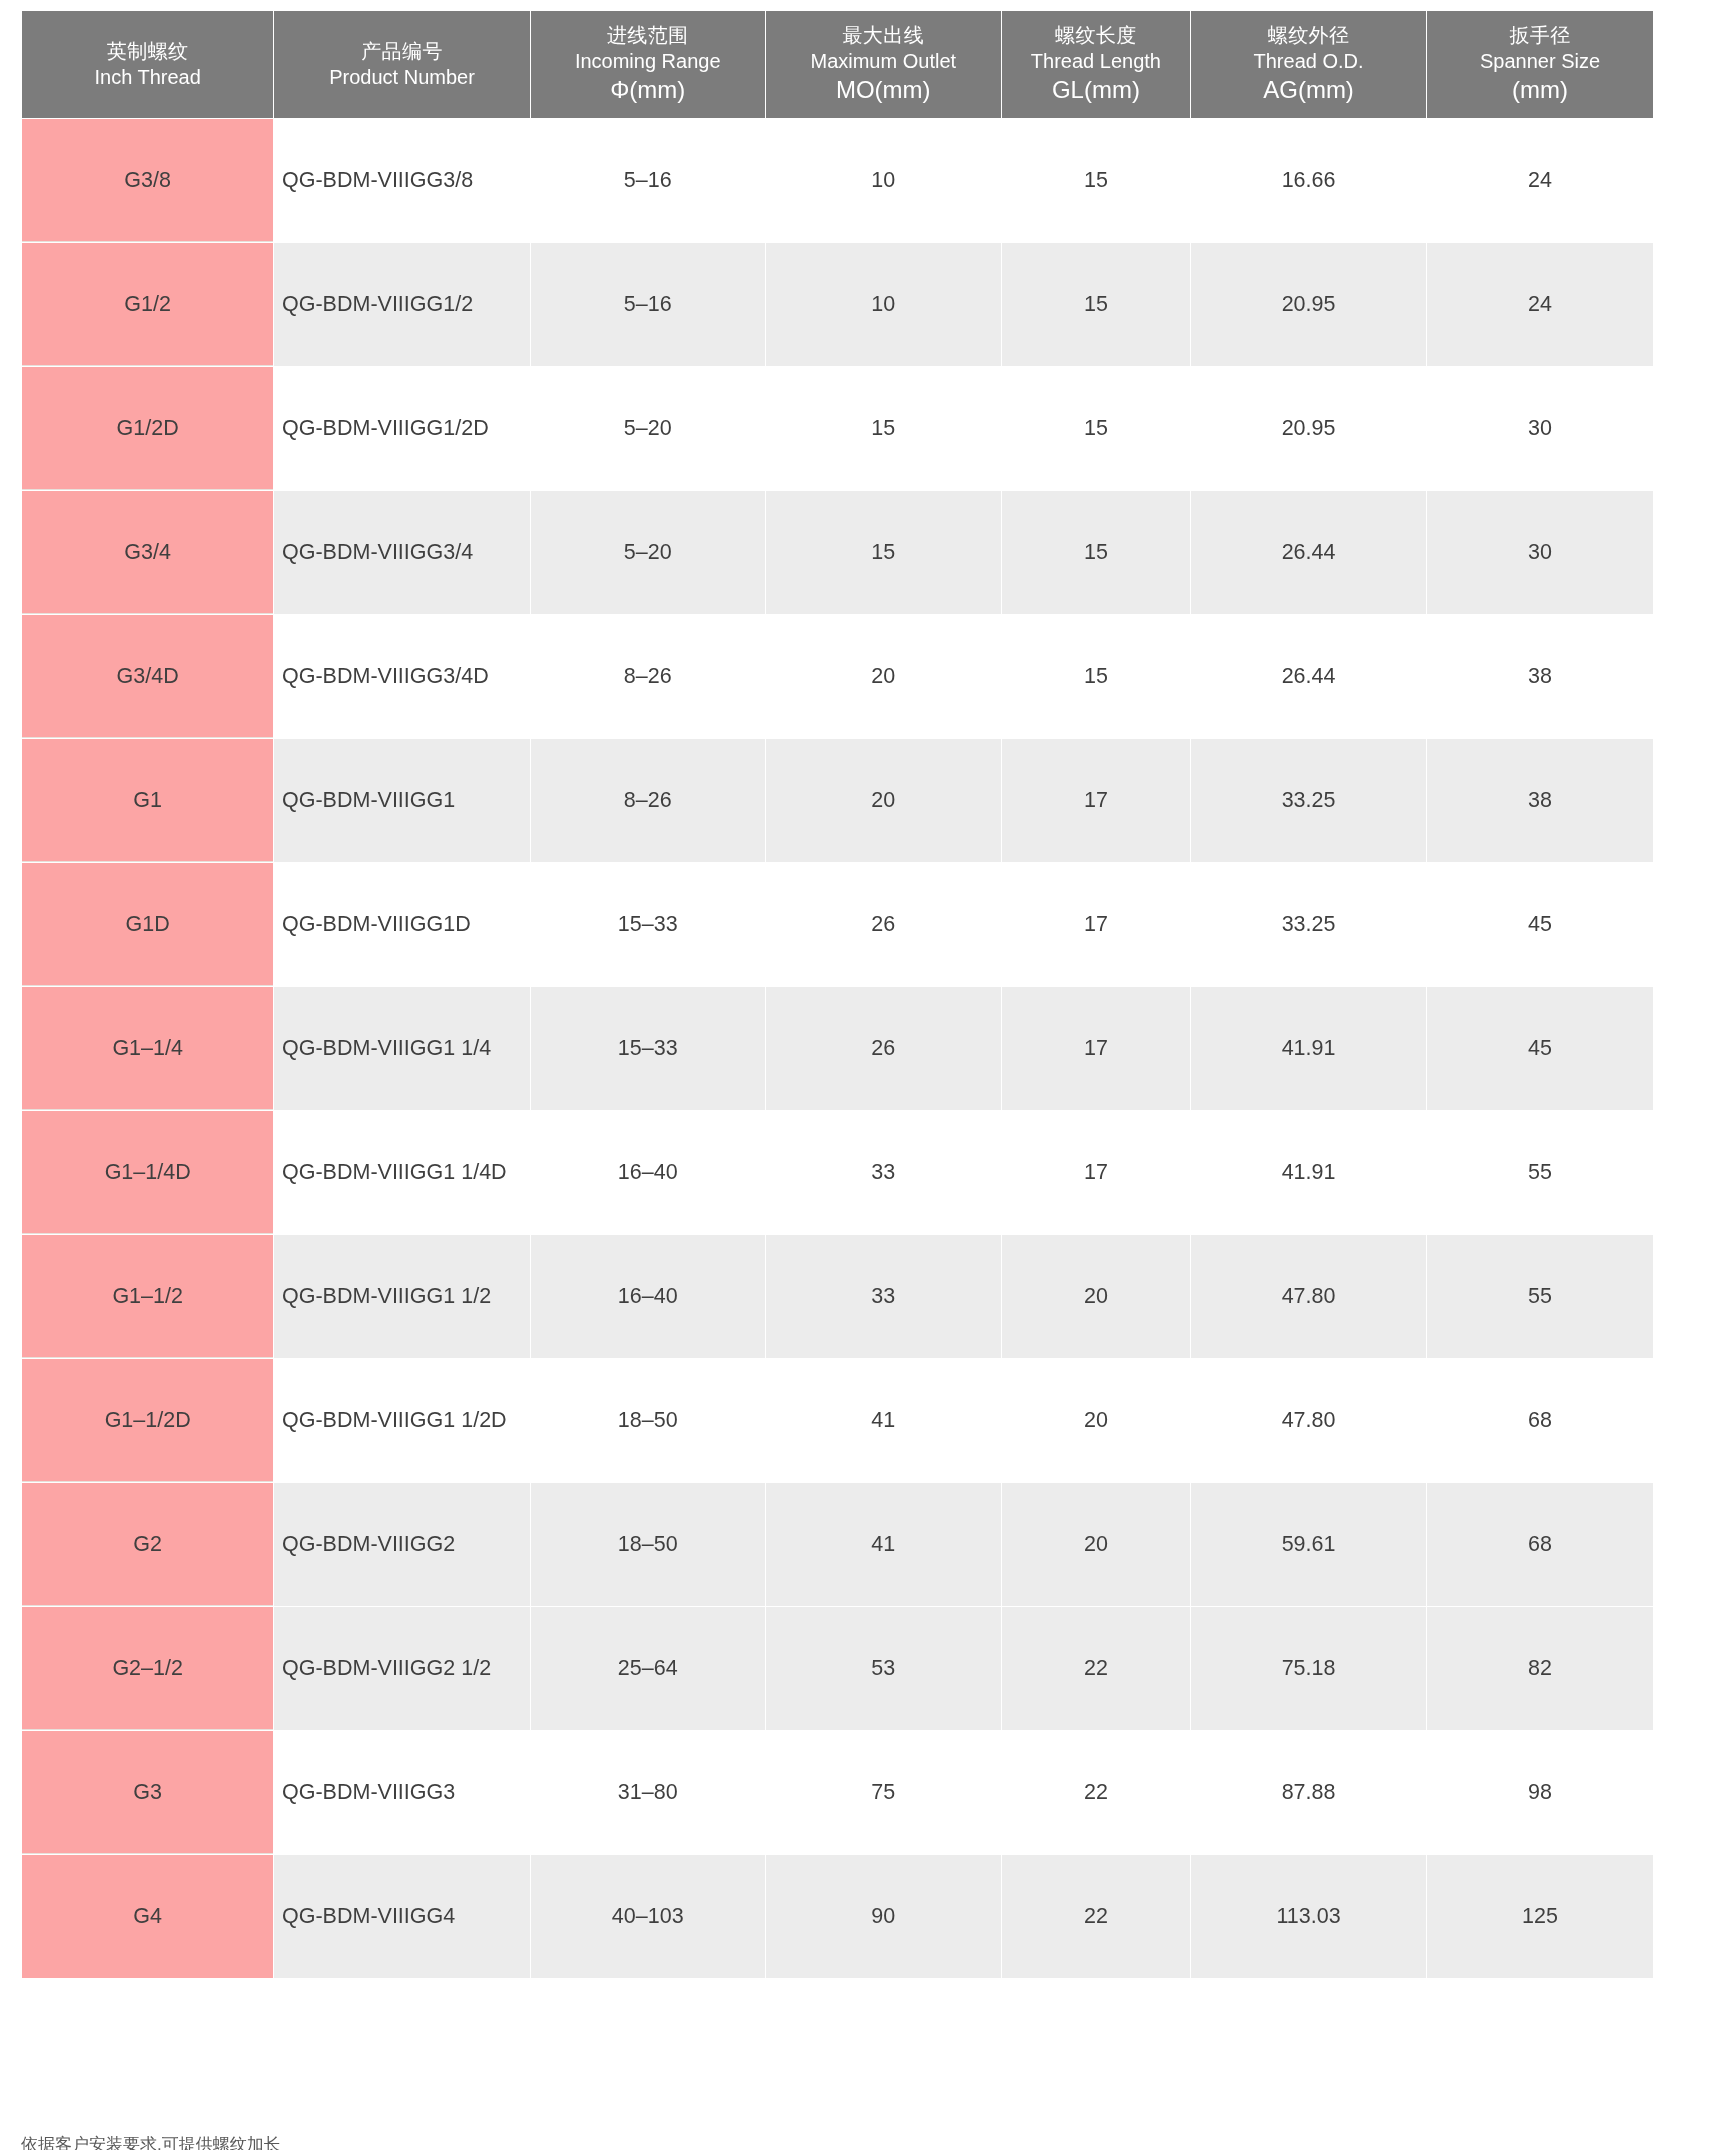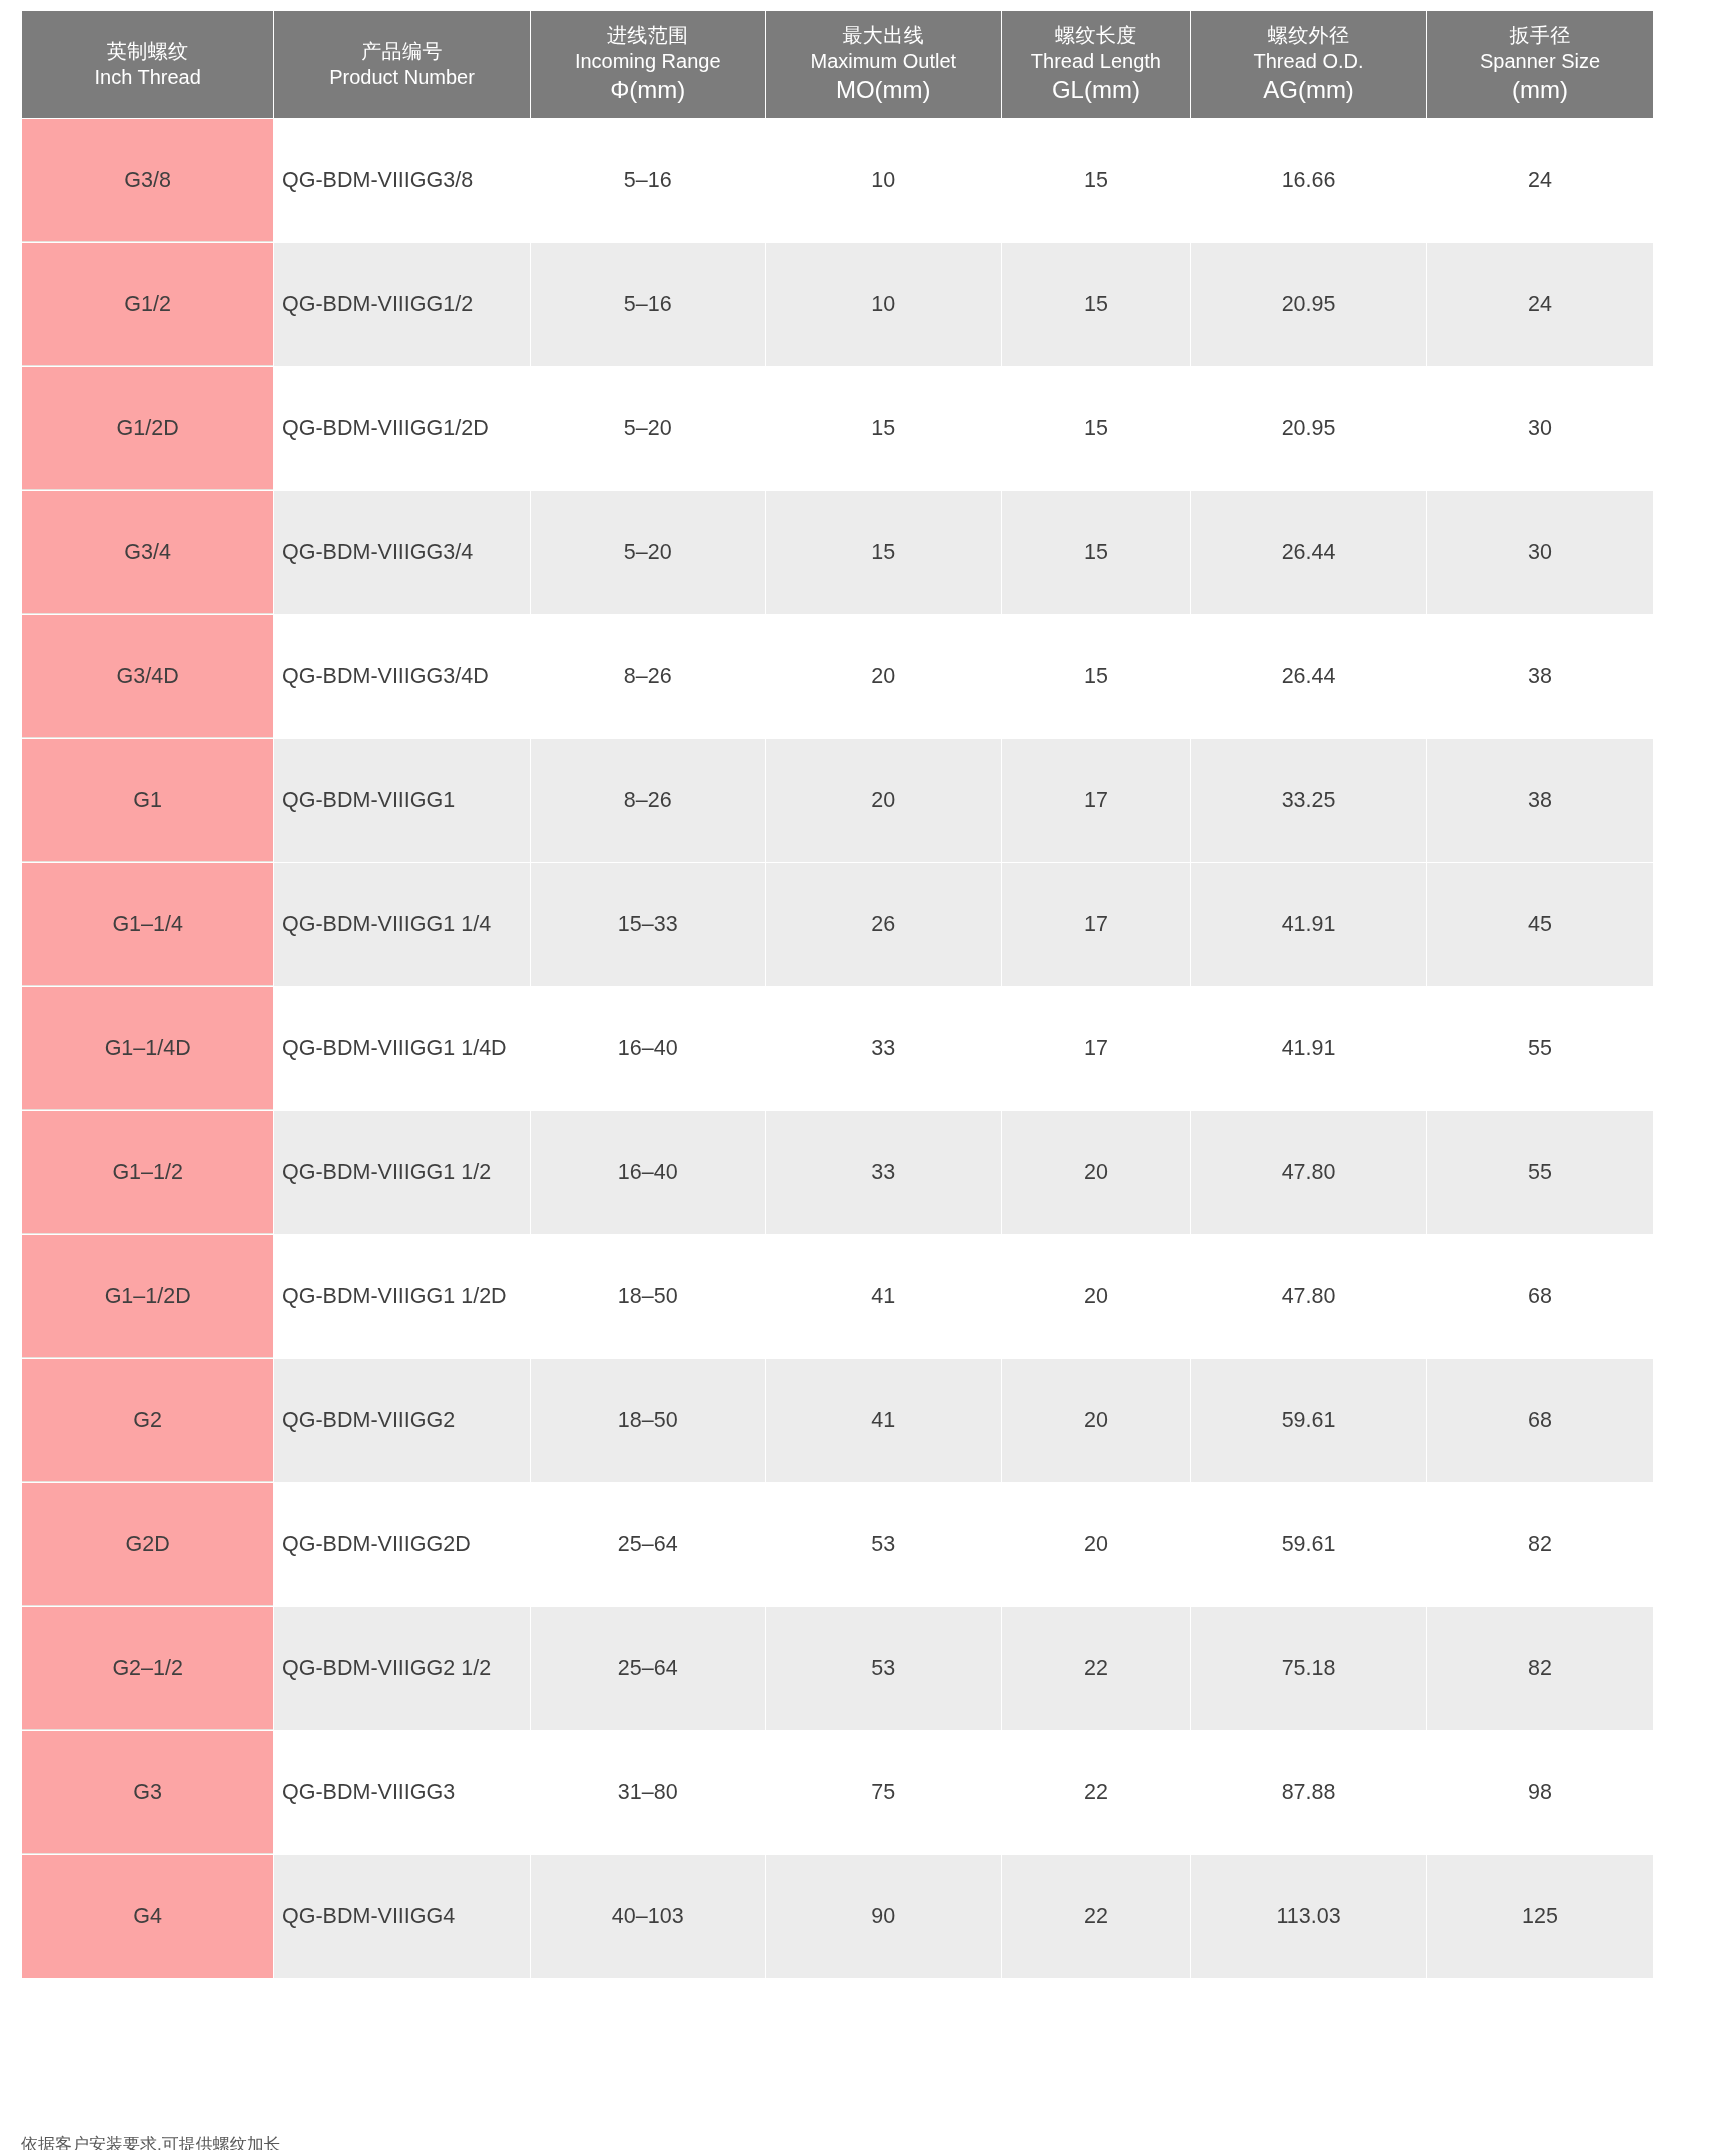--- a/index.html
+++ b/index.html
@@ -219,20 +219,29 @@
         </tr>
         <tr class="row-even">
           <td class="col-thread">G1</td>
           <td class="col-pn data-cell">QG-BDM-VIIIGG1</td>
           <td class="data-cell">8–26</td>
           <td class="data-cell">20</td>
           <td class="data-cell">17</td>
           <td class="data-cell">33.25</td>
           <td class="data-cell">38</td>
         </tr>
+        <tr class="row-odd">
+          <td class="col-thread">G1D</td>
+          <td class="col-pn data-cell">QG-BDM-VIIIGG1D</td>
+          <td class="data-cell">15–33</td>
+          <td class="data-cell">26</td>
+          <td class="data-cell">17</td>
+          <td class="data-cell">33.25</td>
+          <td class="data-cell">45</td>
+        </tr>
         <tr class="row-even">
           <td class="col-thread">G1–1/4</td>
           <td class="col-pn data-cell">QG-BDM-VIIIGG1 1/4</td>
           <td class="data-cell">15–33</td>
           <td class="data-cell">26</td>
           <td class="data-cell">17</td>
           <td class="data-cell">41.91</td>
           <td class="data-cell">45</td>
         </tr>
         <tr class="row-odd">
@@ -264,29 +273,20 @@
         </tr>
         <tr class="row-even">
           <td class="col-thread">G2</td>
           <td class="col-pn data-cell">QG-BDM-VIIIGG2</td>
           <td class="data-cell">18–50</td>
           <td class="data-cell">41</td>
           <td class="data-cell">20</td>
           <td class="data-cell">59.61</td>
           <td class="data-cell">68</td>
         </tr>
-        <tr class="row-odd">
-          <td class="col-thread">G2D</td>
-          <td class="col-pn data-cell">QG-BDM-VIIIGG2D</td>
-          <td class="data-cell">25–64</td>
-          <td class="data-cell">53</td>
-          <td class="data-cell">20</td>
-          <td class="data-cell">59.61</td>
-          <td class="data-cell">82</td>
-        </tr>
         <tr class="row-even">
           <td class="col-thread">G2–1/2</td>
           <td class="col-pn data-cell">QG-BDM-VIIIGG2 1/2</td>
           <td class="data-cell">25–64</td>
           <td class="data-cell">53</td>
           <td class="data-cell">22</td>
           <td class="data-cell">75.18</td>
           <td class="data-cell">82</td>
         </tr>
         <tr class="row-odd">

